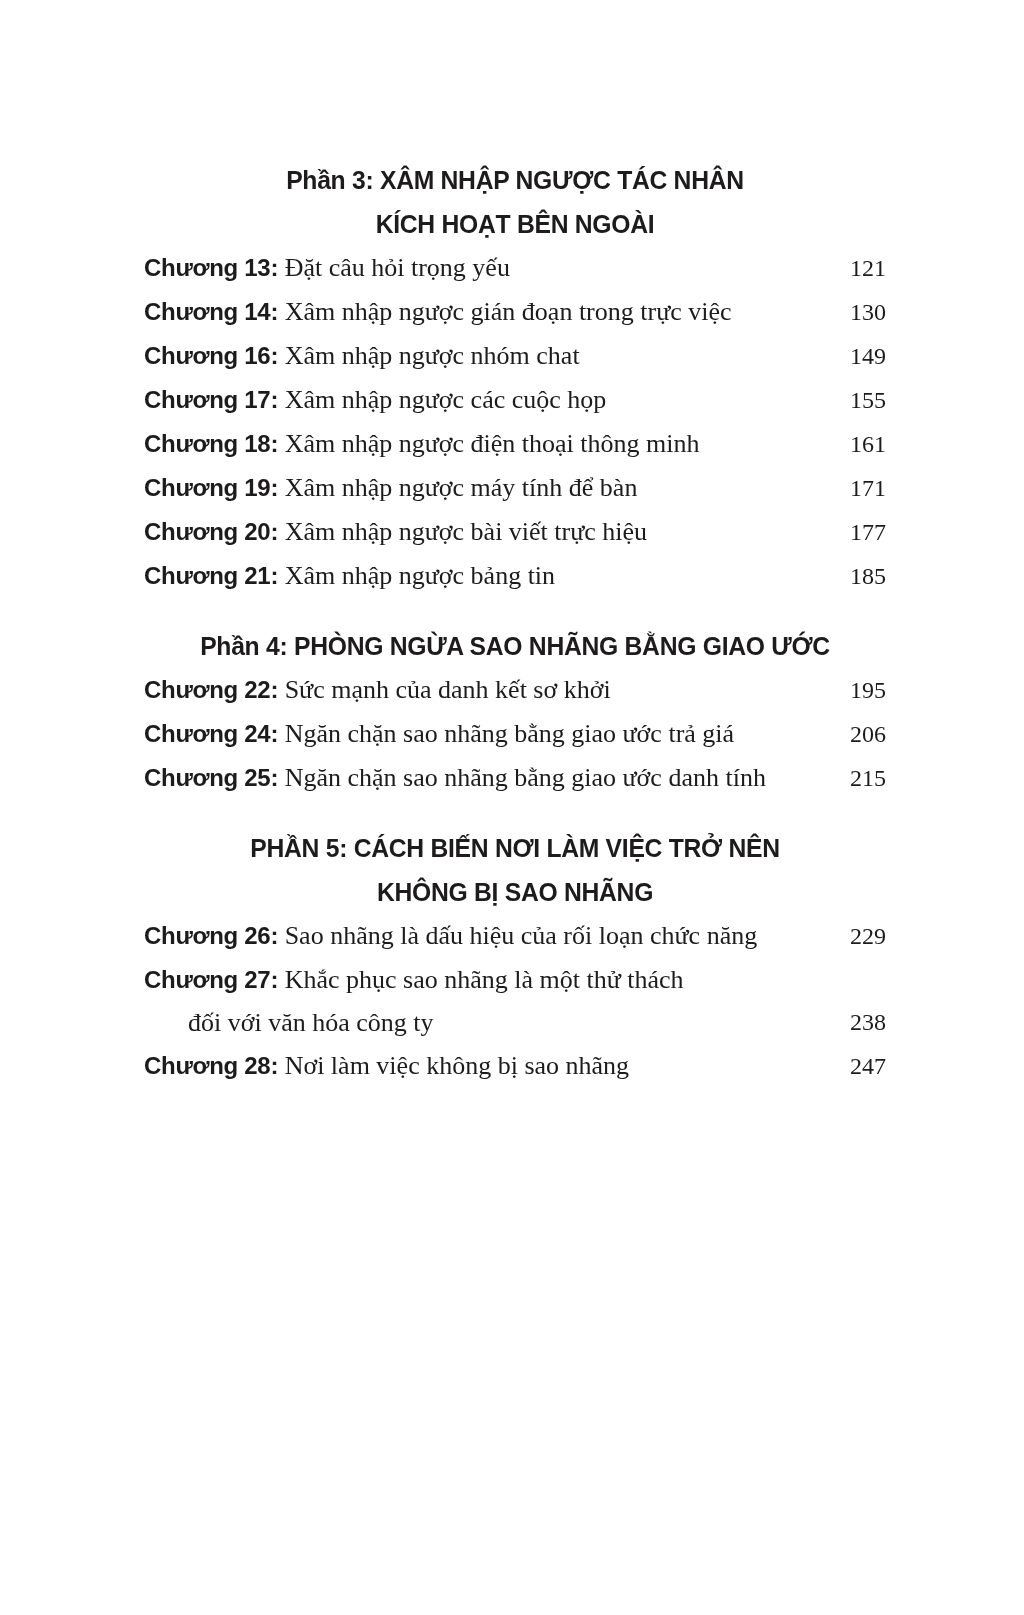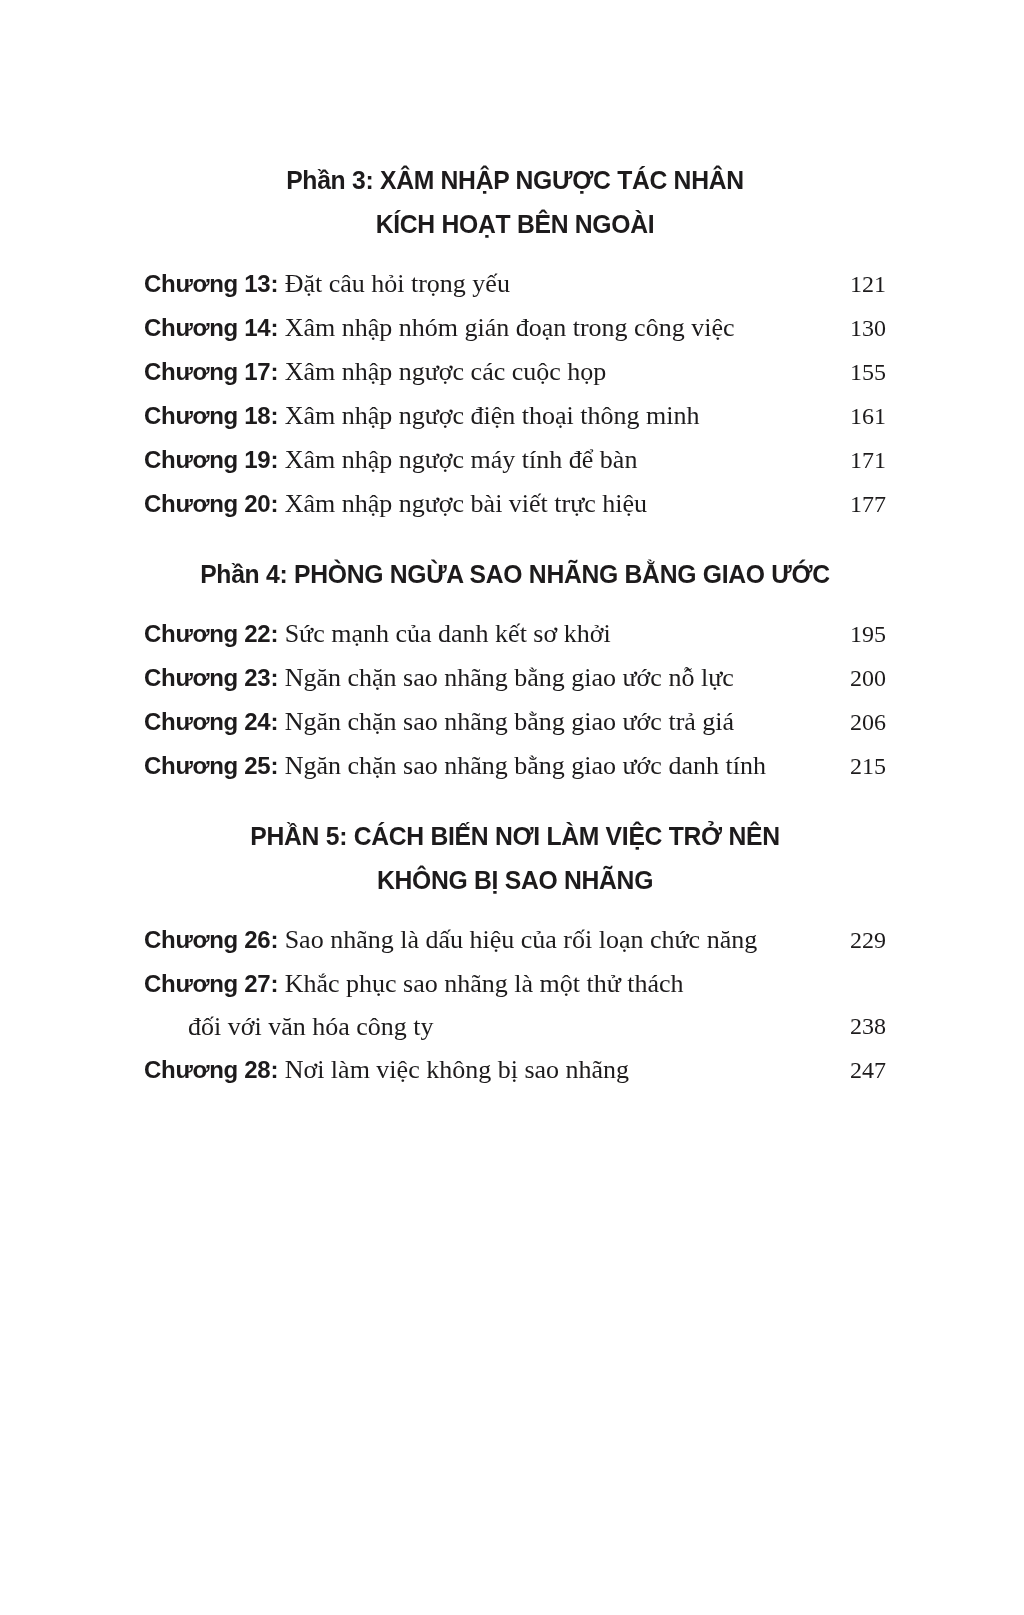--- a/index.html
+++ b/index.html
@@ -22,21 +22,21 @@
     font-family: "Liberation Sans", "DejaVu Sans", sans-serif;
     font-weight: 700;
     font-size: 26px;
     line-height: 44px;
     text-align: center;
     letter-spacing: -0.3px;
     transform: scaleX(0.95);
     transform-origin: 50% 50%;
     white-space: nowrap;
   }
-  .rows { margin-top: 16px; }
+  .rows { }
   .row {
     display: flex;
     align-items: baseline;
     font-size: 26px;
     line-height: 43px;
     white-space: nowrap;
   }
   .row-multi { align-items: flex-end; }
   .entry { flex: 1 1 auto; min-width: 0; }
   .lbl {
@@ -63,54 +63,58 @@
     <div class="section-heading">
       <div class="line">Phần 3: XÂM NHẬP NGƯỢC TÁC NHÂN</div>
       <div class="line">KÍCH HOẠT BÊN NGOÀI</div>
     </div>
     <div class="rows">
       <div class="row">
         <span class="entry"><b class="lbl">Chương 13:</b> <span class="ttl">Đặt câu hỏi trọng yếu</span></span>
         <span class="num">121</span>
       </div>
       <div class="row">
-        <span class="entry"><b class="lbl">Chương 14:</b> <span class="ttl">Xâm nhập nhóm gián đoạn trong công việc</span></span>
+        <span class="entry"><b class="lbl">Chương 14:</b> <span class="ttl">Xâm nhập ngược gián đoạn trong trực việc</span></span>
         <span class="num">130</span>
+      </div>
+      <div class="row">
+        <span class="entry"><b class="lbl">Chương 16:</b> <span class="ttl">Xâm nhập ngược nhóm chat</span></span>
+        <span class="num">149</span>
       </div>
       <div class="row">
         <span class="entry"><b class="lbl">Chương 17:</b> <span class="ttl">Xâm nhập ngược các cuộc họp</span></span>
         <span class="num">155</span>
       </div>
       <div class="row">
         <span class="entry"><b class="lbl">Chương 18:</b> <span class="ttl">Xâm nhập ngược điện thoại thông minh</span></span>
         <span class="num">161</span>
       </div>
       <div class="row">
         <span class="entry"><b class="lbl">Chương 19:</b> <span class="ttl">Xâm nhập ngược máy tính để bàn</span></span>
         <span class="num">171</span>
       </div>
       <div class="row">
         <span class="entry"><b class="lbl">Chương 20:</b> <span class="ttl">Xâm nhập ngược bài viết trực hiệu</span></span>
         <span class="num">177</span>
       </div>
+      <div class="row">
+        <span class="entry"><b class="lbl">Chương 21:</b> <span class="ttl">Xâm nhập ngược bảng tin</span></span>
+        <span class="num">185</span>
+      </div>
     </div>
   </section>
 
   <section class="section">
     <div class="section-heading">
       <div class="line">Phần 4: PHÒNG NGỪA SAO NHÃNG BẰNG GIAO ƯỚC</div>
     </div>
     <div class="rows">
       <div class="row">
         <span class="entry"><b class="lbl">Chương 22:</b> <span class="ttl">Sức mạnh của danh kết sơ khởi</span></span>
         <span class="num">195</span>
-      </div>
-      <div class="row">
-        <span class="entry"><b class="lbl">Chương 23:</b> <span class="ttl">Ngăn chặn sao nhãng bằng giao ước nỗ lực</span></span>
-        <span class="num">200</span>
       </div>
       <div class="row">
         <span class="entry"><b class="lbl">Chương 24:</b> <span class="ttl">Ngăn chặn sao nhãng bằng giao ước trả giá</span></span>
         <span class="num">206</span>
       </div>
       <div class="row">
         <span class="entry"><b class="lbl">Chương 25:</b> <span class="ttl">Ngăn chặn sao nhãng bằng giao ước danh tính</span></span>
         <span class="num">215</span>
       </div>
     </div>

